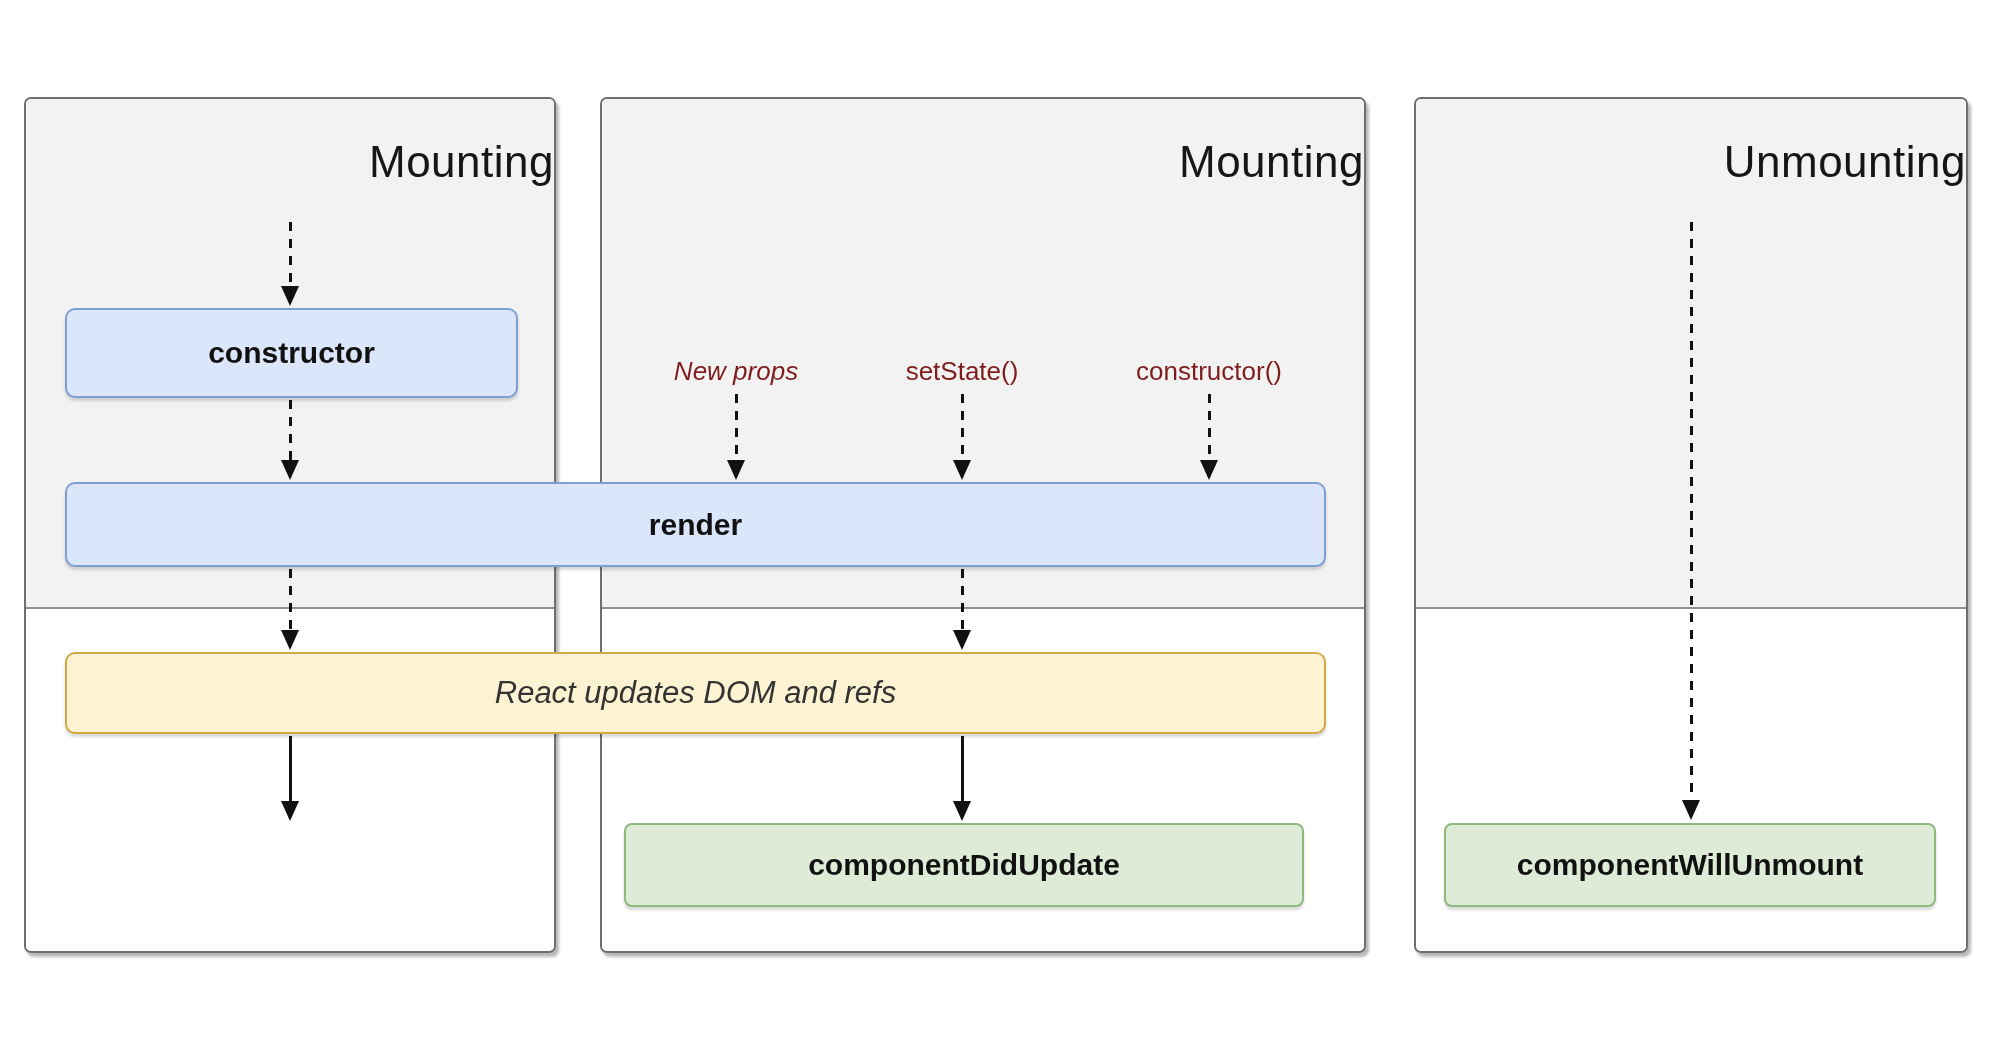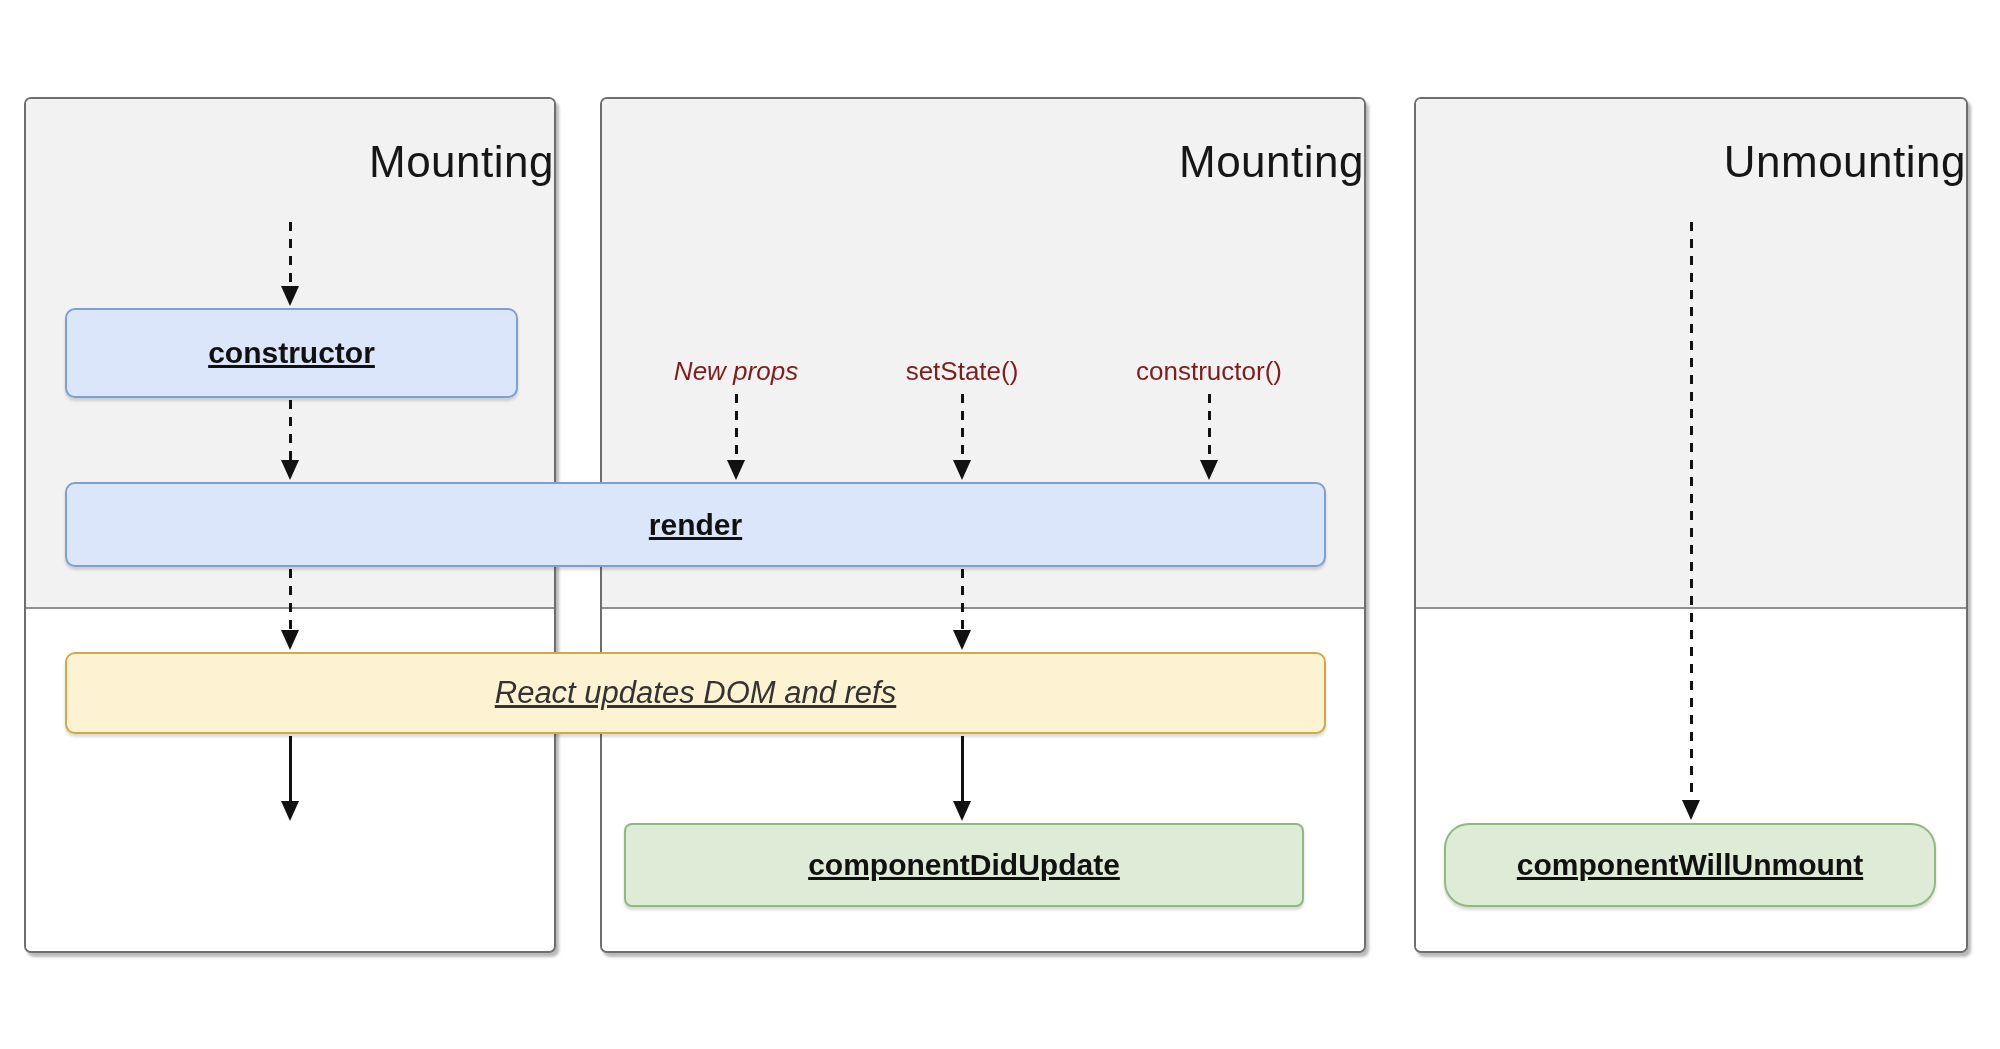--- a/index.html
+++ b/index.html
@@ -42,34 +42,33 @@
   .panel-title{
     display:block;text-align:right;padding-top:38px;
     font-size:44px;font-weight:400;color:var(--text);letter-spacing:0.5px;
   }
   
   .node{
     position:absolute;box-sizing:border-box;z-index:5;
     display:flex;align-items:center;justify-content:center;
     border-radius:10px;font-size:30px;font-weight:bold;color:#111;
     box-shadow:0 3px 3px rgba(0,0,0,0.15);
-    text-decoration:underline;
   }
   .node.blue{background:var(--lifecycle-method-fill);border:2.5px solid var(--lifecycle-method-border);}
   .node.yellow{
     background:var(--side-effect-fill);border:2.5px solid var(--side-effect-border);
     font-style:italic;font-weight:400;font-size:31px;color:#333;
   }
   .node.green{background:var(--commit-fill);border:2.5px solid var(--commit-border);border-radius:8px;}
   #node-constructor{left:65px;top:308px;width:453px;height:90px;}
   #node-render{left:65px;top:482px;width:1261px;height:85px;}
   #node-react-updates{left:65px;top:652px;width:1261px;height:82px;}
   #node-cdm{left:64px;top:823px;width:446px;height:84px;}
   #node-cdu{left:624px;top:823px;width:680px;height:84px;}
-  #node-cwu{left:1444px;top:823px;width:492px;height:84px;border-radius:25px;}
+  #node-cwu{left:1444px;top:823px;width:492px;height:84px;}
   
   .trigger{
     position:absolute;top:356px;transform:translateX(-50%);z-index:4;
     font-size:26px;color:#7f1d1d;white-space:nowrap;
   }
   .trigger.italic{font-style:italic;}
   #trigger-new-props{left:736px;}
   #trigger-set-state{left:962px;}
   #trigger-force-update{left:1209px;}
   

